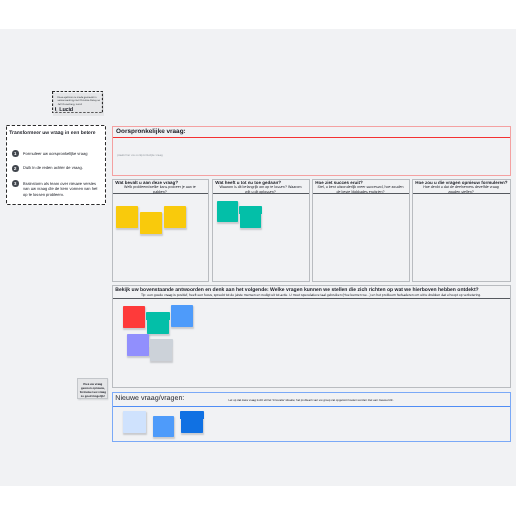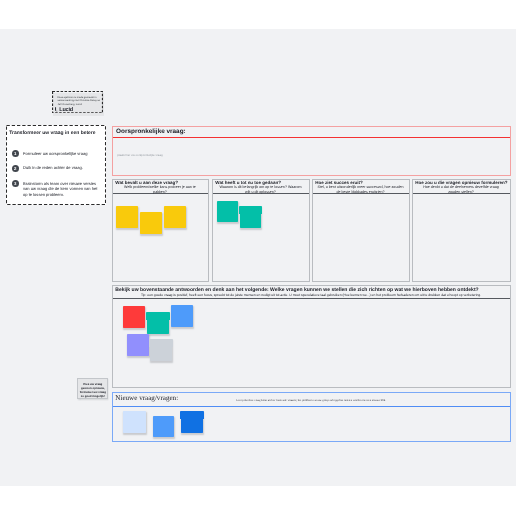--- a/index.html
+++ b/index.html
@@ -43,21 +43,21 @@
   #review{left:111.5px;top:285px;width:399px;height:103px;border:1px solid #b9bcc0;}
   #review .phead{height:13px;border-bottom:1.2px solid #55595f;background:#f1f2f4;position:relative;}
   #review .rt{position:absolute;left:2.8px;right:2px;top:1.0px;font-size:5.05px;font-weight:bold;color:#20222a;white-space:nowrap;}
   #review .rs{position:absolute;left:4px;right:4px;top:7.4px;font-size:3.35px;line-height:4.3px;color:#20222a;text-align:center;white-space:nowrap;}
 
   
   #callout{left:77.2px;top:378.3px;width:31.2px;height:20.6px;background:#e5e6e8;border:0.8px solid #c3c6ca;box-sizing:border-box;box-shadow:0.6px 1px 1.4px rgba(60,64,72,0.18);}
   #callout .txt{position:absolute;left:1.2px;right:1.2px;top:2.8px;font-size:2.85px;line-height:4.1px;font-weight:bold;color:#20222a;text-align:center;}
 
   
-  #newq{left:111.5px;top:391.5px;width:399px;height:50px;border:1.2px solid #7aa9f7;font-family:Liberation Serif, serif;}
+  #newq{left:111.5px;top:391.5px;width:399px;height:50px;border:1.2px solid #7aa9f7;}
   #newq .phead{height:14px;border-bottom:1.4px solid #4f8df5;background:#f1f2f4;position:relative;}
   #newq .nt{position:absolute;left:2.8px;top:1.6px;font-size:7.1px;color:#20222a;white-space:nowrap;}
   #newq .ns{position:absolute;left:0;right:0;top:5.6px;font-size:2.85px;color:#20222a;text-align:center;white-space:nowrap;}
 
   
   .notearea{position:absolute;left:0;right:0;top:14px;bottom:0;}
   .note{position:absolute;border-radius:0.7px;box-shadow:0.6px 1.4px 1.6px rgba(60,64,72,0.22);}
   .note.tab::before{content:'';position:absolute;left:-0.8px;right:-0.8px;top:0;height:8px;background:inherit;border-radius:0.7px 0.7px 0 0;}
 </style>
 </head>

